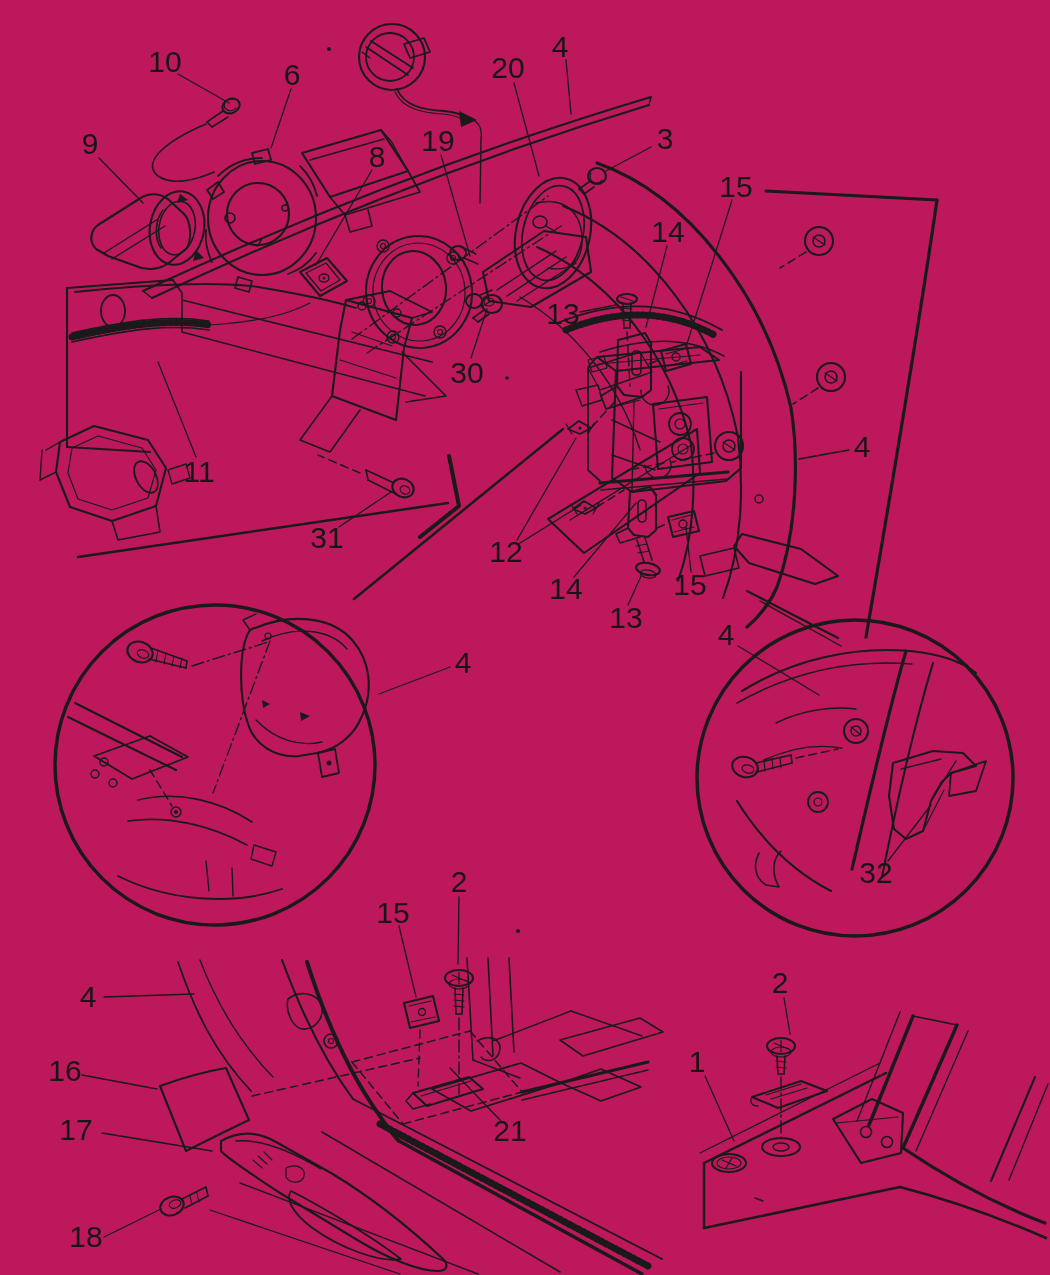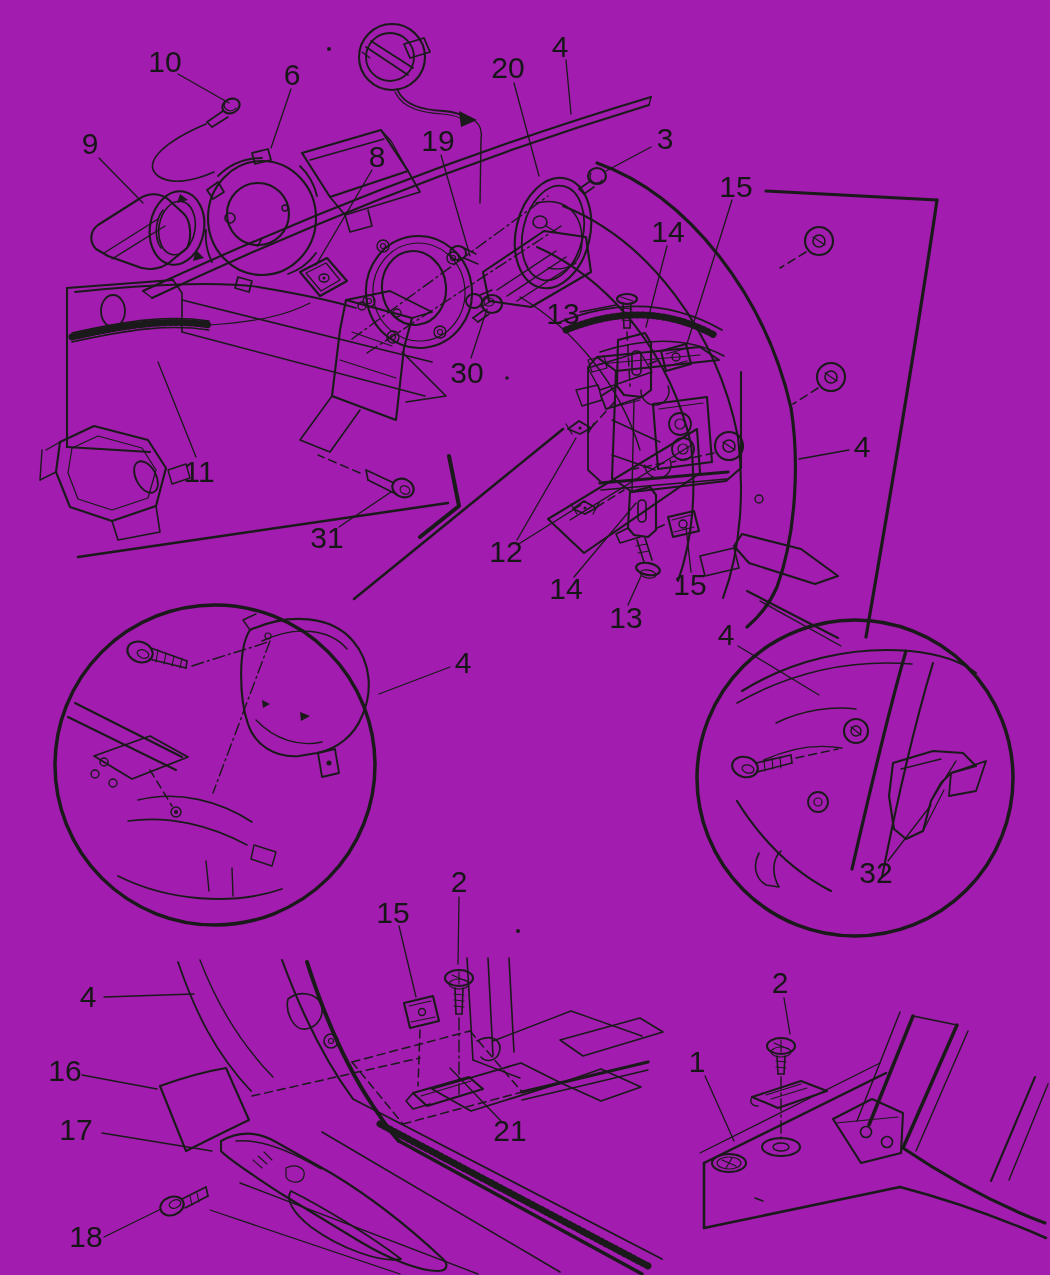--- a/index.html
+++ b/index.html
@@ -1,16 +1,16 @@
 <!DOCTYPE html>
 <html><head>
 <meta charset="utf-8">
 <style>
   html,body{margin:0;padding:0;background:#ffffff;}
-  .stage{position:relative;width:1050px;height:1275px;background:#a21caf;overflow:hidden;
+  .stage{position:relative;width:1050px;height:1275px;background:#be185d;overflow:hidden;
          font-family:"Liberation Sans",sans-serif;}
   svg{display:block}
   
   .d path,.d circle,.d ellipse,.d line,.d rect,.d polyline,.d polygon{
       fill:none;stroke:#1a1a1a;stroke-width:2.1;stroke-linecap:round;stroke-linejoin:round;}
   .d .w1{stroke-width:1.1}.d .w12{stroke-width:1.2}.d .w14{stroke-width:1.4}
   .d .w16{stroke-width:1.6}.d .w18{stroke-width:1.8}.d .w25{stroke-width:2.5}
   .d .w3{stroke-width:3.2}.d .w35{stroke-width:3.5}.d .w4{stroke-width:4}
   .d .dash{stroke-dasharray:8 5;stroke-width:1.5}
   .d .ddot{stroke-dasharray:12 4 2 4;stroke-width:1.4}

